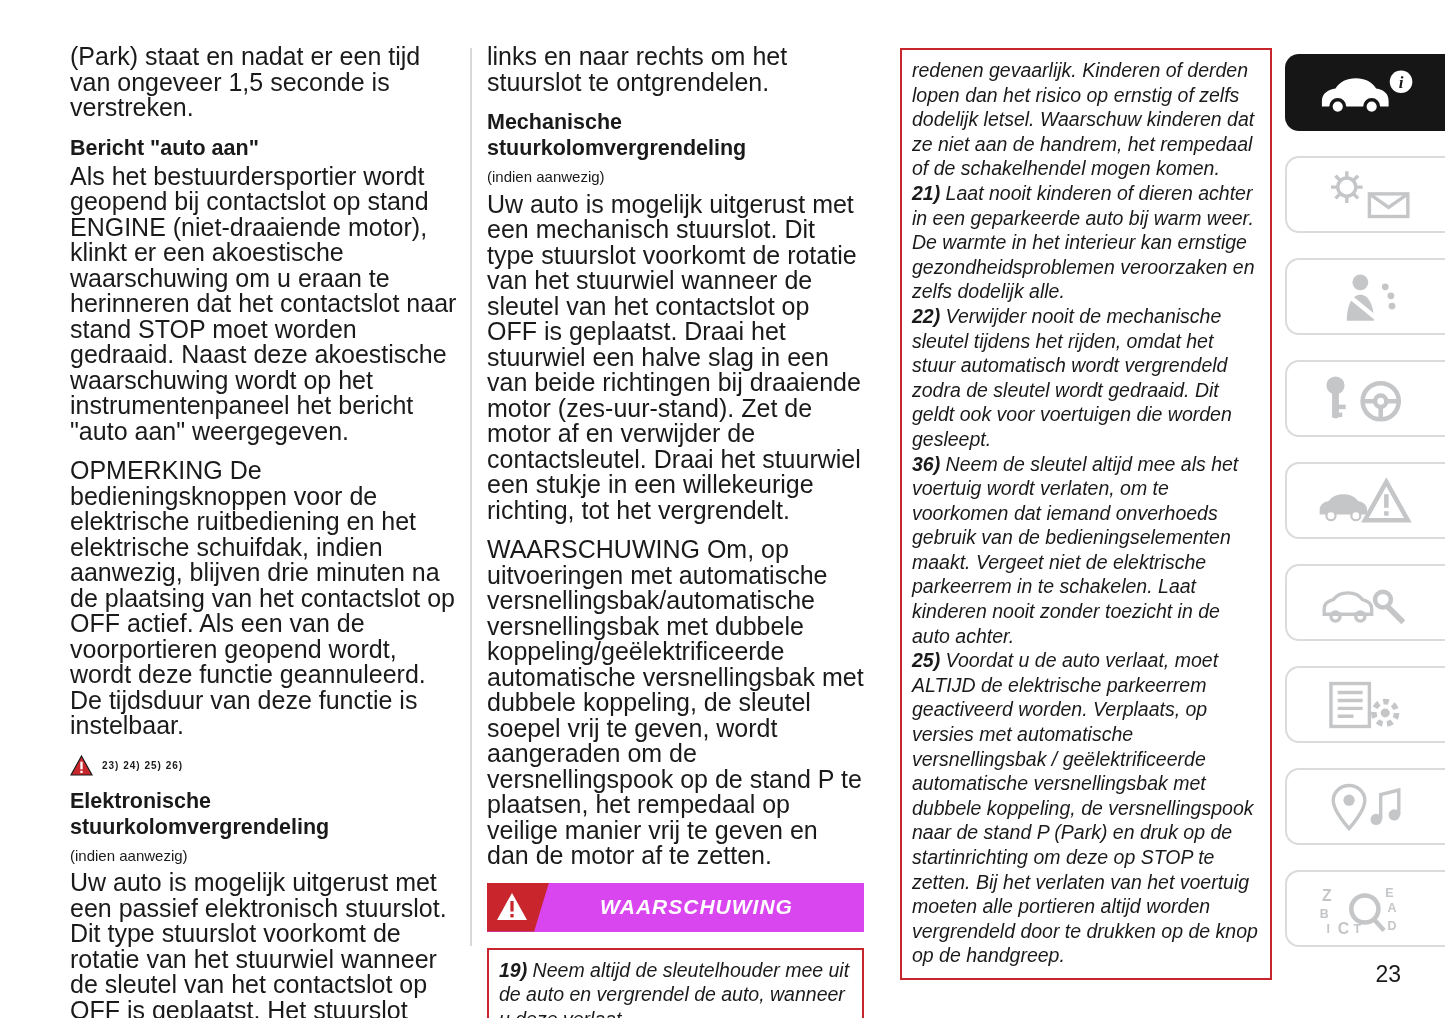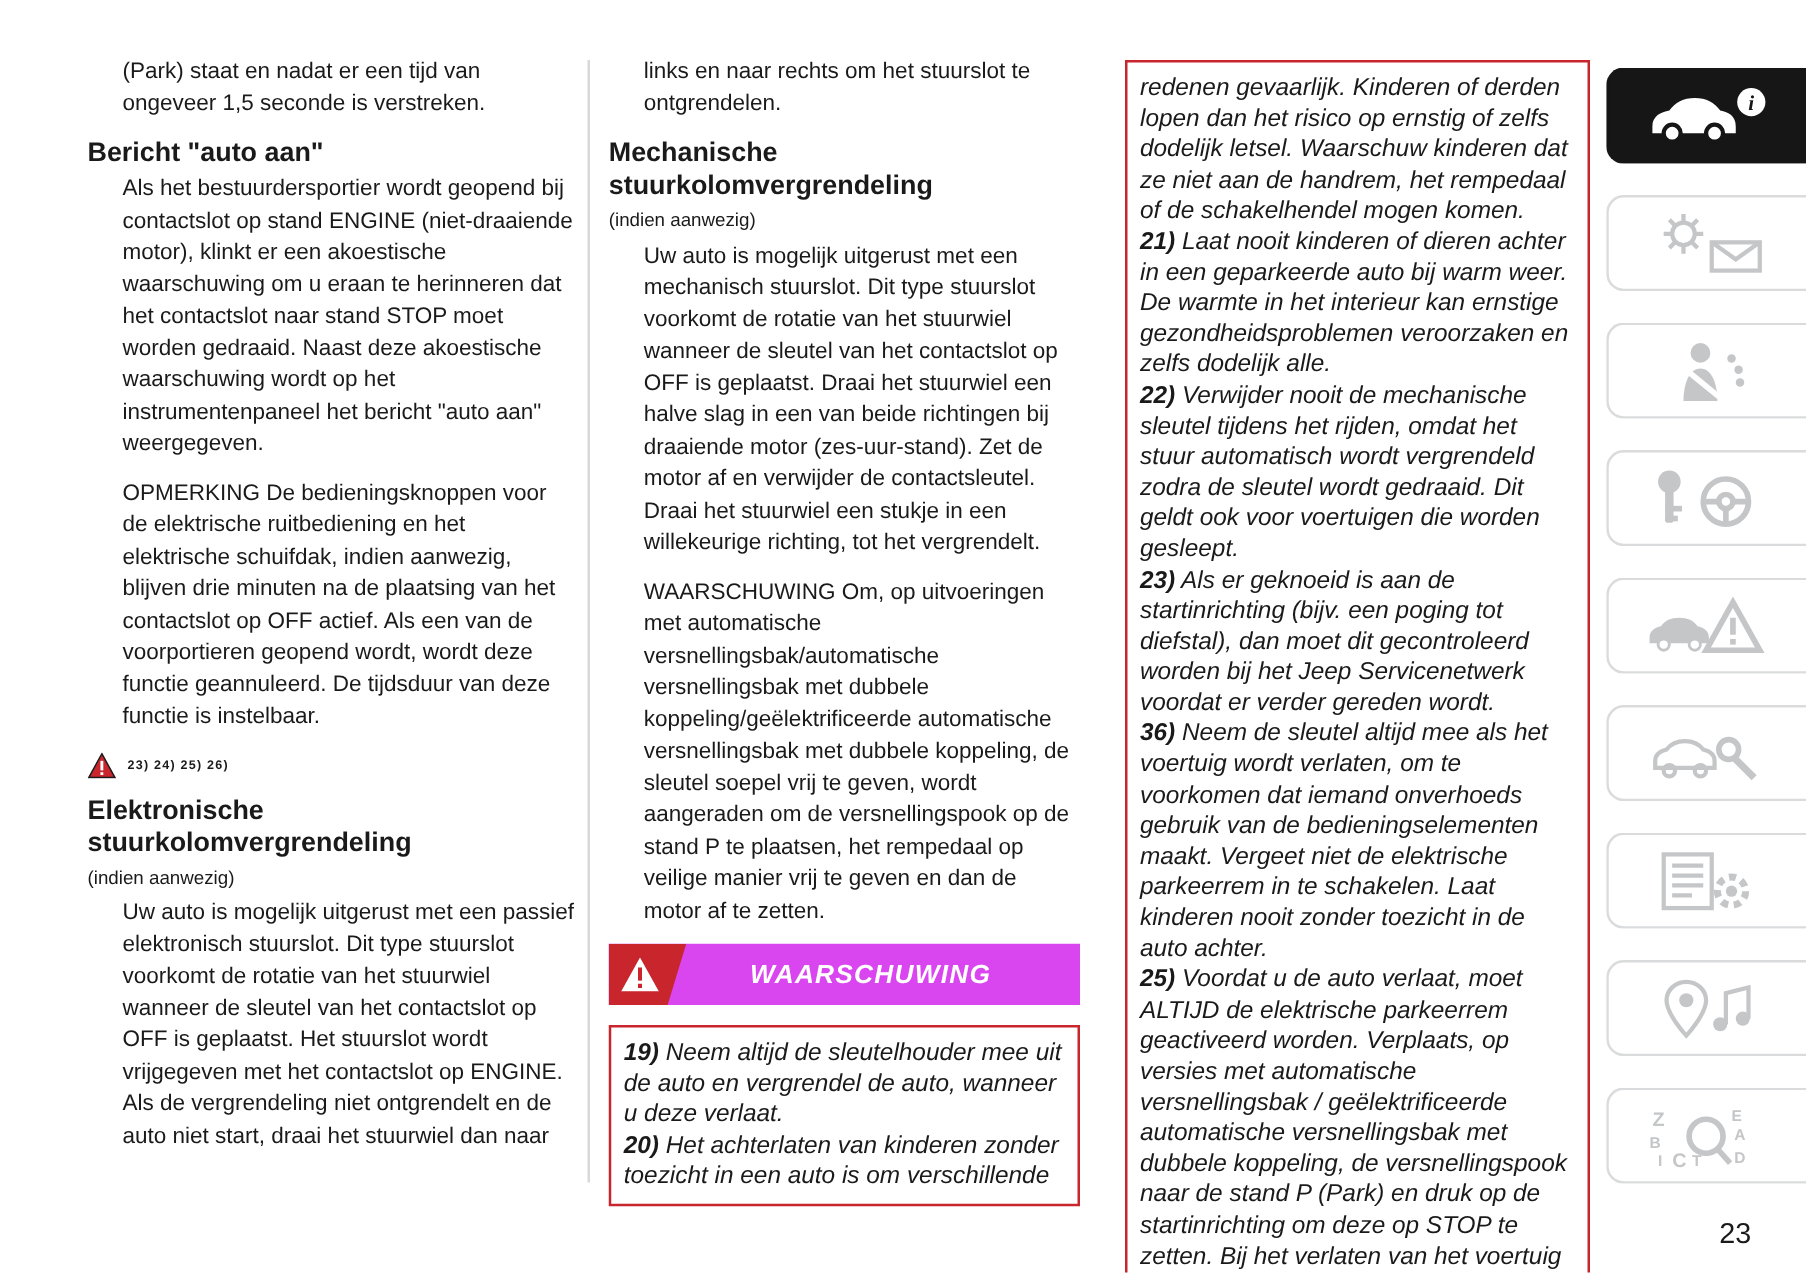--- a/index.html
+++ b/index.html
@@ -9,21 +9,21 @@
     font-family: "Liberation Sans", sans-serif;
     color: #1a1a1a;
     position: relative;
     overflow: hidden;
   }
   .col1 { position: absolute; left: 70px; top: 44px; width: 392px; }
   .divider { position: absolute; left: 470px; top: 48px; width: 2px; height: 898px; background: #d8d9da; }
   .col2 { position: absolute; left: 487px; top: 44px; width: 377px; }
   .col3 { position: absolute; left: 900px; top: 48px; width: 372px; }
 
-  p.body { font-size: 18px; line-height: 25.5px; margin-bottom: 14px; margin-left: 28px; }
+  p.body { font-size: 25px; line-height: 25.5px; margin-bottom: 14px; }
   p.sub  { font-size: 15px; line-height: 25.5px; margin-bottom: 2px; }
   h2.h   { font-size: 21.5px; line-height: 26px; font-weight: bold; margin: 8px 0 3px; }
 
   .warn-ref { display: flex; align-items: center; gap: 9px; margin: 16px 0 12px; }
   .warn-ref .nums { font-weight: bold; font-size: 10px; letter-spacing: 1px; }
   .warn-tri svg { display: block; }
 
   .banner {
     display: flex; align-items: stretch; height: 49px;
     background: #d946ef; margin: 2px 0 16px; overflow: hidden;
@@ -51,21 +51,21 @@
   .tab {
     height: 77px; background: #ffffff;
     border: 2px solid #dadbdc; border-right: none;
     border-radius: 14px 0 0 14px;
     display: flex; align-items: center; justify-content: center;
     cursor: pointer;
   }
   .tab.active { background: #161616; border-color: #161616; }
   .tab svg { display: block; }
 
-  .page-number { position: absolute; right: 44px; bottom: 18px; font-size: 23px; color: #1a1a1a; }
+  .page-number { position: absolute; right: 44px; bottom: 30px; font-size: 23px; color: #1a1a1a; }
 </style>
 </head>
 <body>
 
 <div class="page">
 
   <section class="col1">
     <p class="body">(Park) staat en nadat er een tijd van ongeveer 1,5 seconde is verstreken.</p>
     <h2 class="h">Bericht "auto aan"</h2>
     <p class="body">Als het bestuurdersportier wordt geopend bij contactslot op stand ENGINE (niet-draaiende motor), klinkt er een akoestische waarschuwing om u eraan te herinneren dat het contactslot naar stand STOP moet worden gedraaid. Naast deze akoestische waarschuwing wordt op het instrumentenpaneel het bericht "auto aan" weergegeven.</p>
@@ -110,21 +110,20 @@
     <div class="redbox">
       <p><b>19)</b> <span>Neem altijd de sleutelhouder mee uit de auto en vergrendel de auto, wanneer u deze verlaat.</span></p>
       <p><b>20)</b> <span>Het achterlaten van kinderen zonder toezicht in een auto is om verschillende</span></p>
     </div>
   </section>
 
   <section class="col3 redbox">
     <p><span>redenen gevaarlijk. Kinderen of derden lopen dan het risico op ernstig of zelfs dodelijk letsel. Waarschuw kinderen dat ze niet aan de handrem, het rempedaal of de schakelhendel mogen komen.</span></p>
     <p><b>21)</b> <span>Laat nooit kinderen of dieren achter in een geparkeerde auto bij warm weer. De warmte in het interieur kan ernstige gezondheidsproblemen veroorzaken en zelfs dodelijk alle.</span></p>
     <p><b>22)</b> <span>Verwijder nooit de mechanische sleutel tijdens het rijden, omdat het stuur automatisch wordt vergrendeld zodra de sleutel wordt gedraaid. Dit geldt ook voor voertuigen die worden gesleept.</span></p>
-    <p><b>23)</b> <span>Als er geknoeid is aan de startinrichting (bijv. een poging tot diefstal), dan moet dit gecontroleerd worden bij het Jeep Servicenetwerk voordat er verder gereden wordt.</span></p>
     <p><b>36)</b> <span>Neem de sleutel altijd mee als het voertuig wordt verlaten, om te voorkomen dat iemand onverhoeds gebruik van de bedieningselementen maakt. Vergeet niet de elektrische parkeerrem in te schakelen. Laat kinderen nooit zonder toezicht in de auto achter.</span></p>
     <p><b>25)</b> <span>Voordat u de auto verlaat, moet ALTIJD de elektrische parkeerrem geactiveerd worden. Verplaats, op versies met automatische versnellingsbak / geëlektrificeerde automatische versnellingsbak met dubbele koppeling, de versnellingspook naar de stand P (Park) en druk op de startinrichting om deze op STOP te zetten. Bij het verlaten van het voertuig moeten alle portieren altijd worden vergrendeld door te drukken op de knop op de handgreep.</span></p>
   </section>
 
   <aside class="sidebar">
 
     <div class="tab active">
       <svg width="104" height="52" viewBox="0 0 90 46">
         <path d="M6 30c0-7 6-10 12-11 4-6 10-9 18-9 8 0 14 3 18 9 6 1 11 4 11 11v5H6z" fill="#ffffff"></path>
         <circle cx="20" cy="35" r="6" fill="#ffffff" stroke="#161616" stroke-width="3"></circle>

